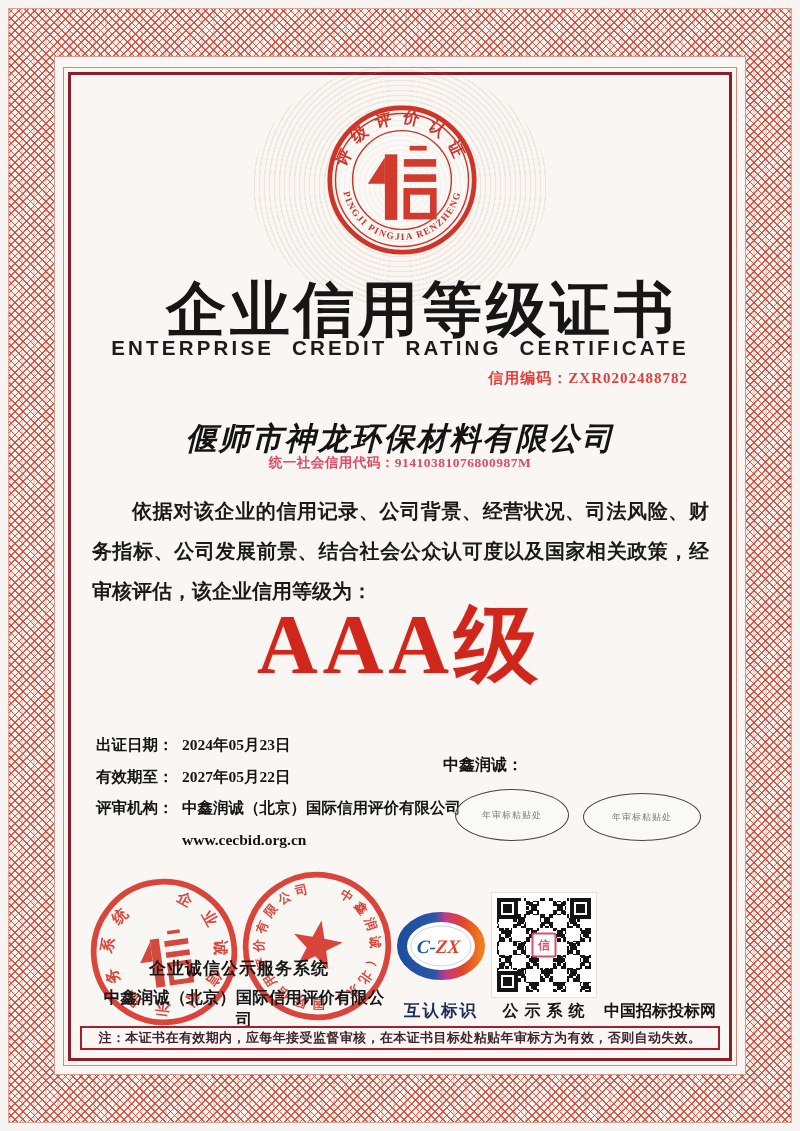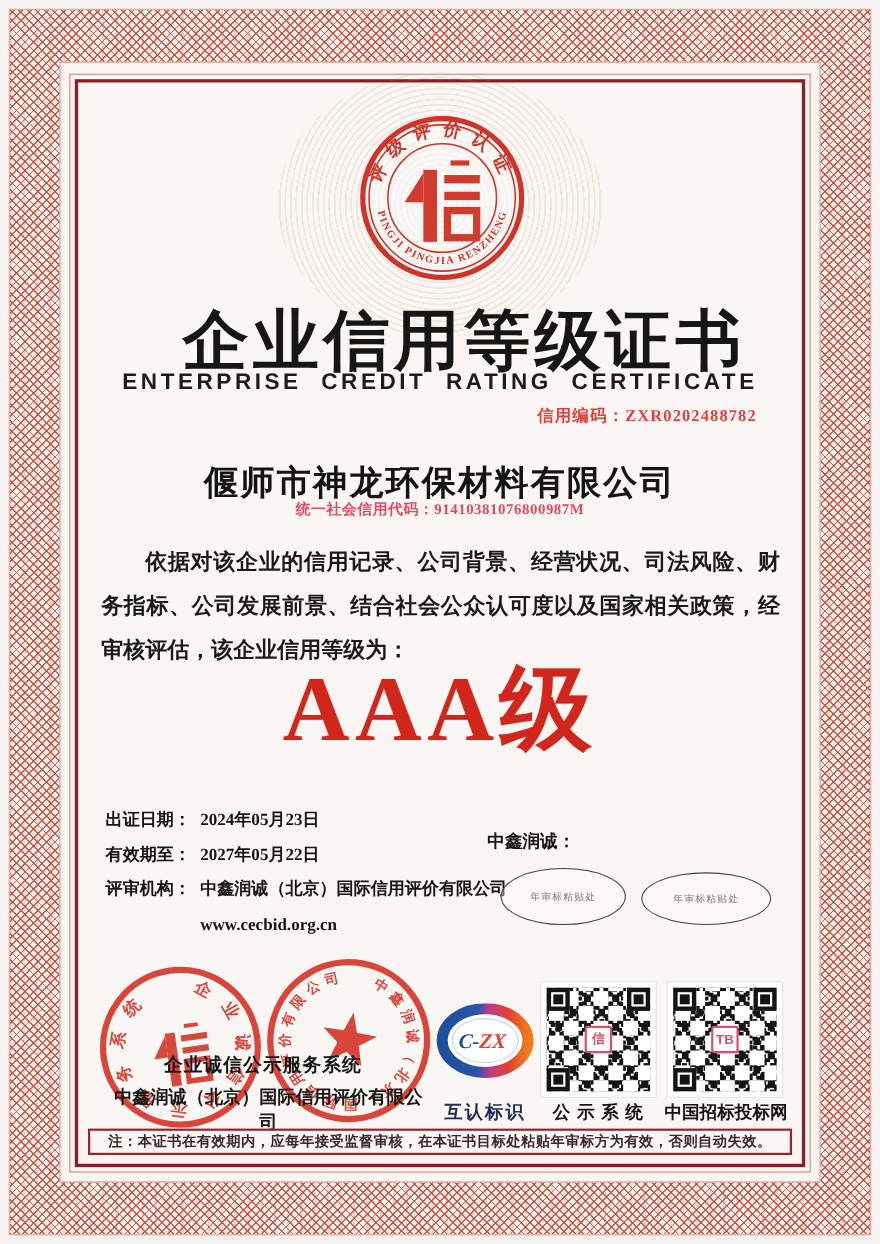--- a/index.html
+++ b/index.html
@@ -23,21 +23,21 @@
 
   
   .rosette{left:252px;top:66px;width:296px;height:240px;border-radius:50%;
     background:repeating-radial-gradient(circle at 50% 50%, rgba(186,141,89,.20) 0 1.5px, transparent 1.5px 5px);
     opacity:.75;}
   .seal-top{left:326px;top:104px;width:152px;height:152px;}
 
   .title{top:270px;font-size:60px;font-weight:900;letter-spacing:4px;color:#161616;padding-left:44px;}
   .subtitle{top:336px;font-size:20.5px;font-weight:700;letter-spacing:3.2px;word-spacing:9px;color:#1c1c1c;font-family:"Liberation Sans",sans-serif;}
   .credit-code{top:369px;right:112px;font-size:15px;font-weight:700;color:#e23f3c;letter-spacing:1px;}
-  .company{top:418px;font-size:31px;font-weight:900;letter-spacing:2px;color:#141414;}
+  .company{top:418px;font-size:31px;font-weight:900;letter-spacing:2px;color:#141414;font-style:italic;}
   .uscc{top:454px;font-size:13.5px;font-weight:700;color:#e04a63;letter-spacing:.5px;}
 
   .paragraph{left:92px;top:491px;width:617px;font-size:20px;font-weight:700;line-height:40px;
     color:#1a1a1a;text-indent:2em;text-align:justify;}
 
   .rating{top:588px;font-size:84px;font-weight:900;color:#d1261c;letter-spacing:5px;
     text-shadow:0 0 1px rgba(209,38,28,.5);}
 
   .details{left:96px;top:735px;font-size:15.5px;font-weight:700;color:#141414;}
   .details .row{margin-bottom:10.5px;white-space:nowrap;}
@@ -186,25 +186,18 @@
   </svg>
   <div class="abs mutual-caption">互认标识</div>
 
   <div class="abs qr qr1">
     <div class="mat"></div>
     <div class="qrf tl"></div>
     <div class="qrf tr"></div>
     <div class="qrf bl"></div>
     <div class="qrc">信</div>
   </div>
-  <div class="abs qr qr2">
-    <div class="mat"></div>
-    <div class="qrf tl"></div>
-    <div class="qrf tr"></div>
-    <div class="qrf bl"></div>
-    <div class="qrc">TB</div>
-  </div>
   <div class="qr-caption c1">公 示 系 统</div>
   <div class="qr-caption c2">中国招标投标网</div>
 
   <div class="abs note">注：本证书在有效期内，应每年接受监督审核，在本证书目标处粘贴年审标方为有效，否则自动失效。</div>
 
 </div>
 
 </body></html>

